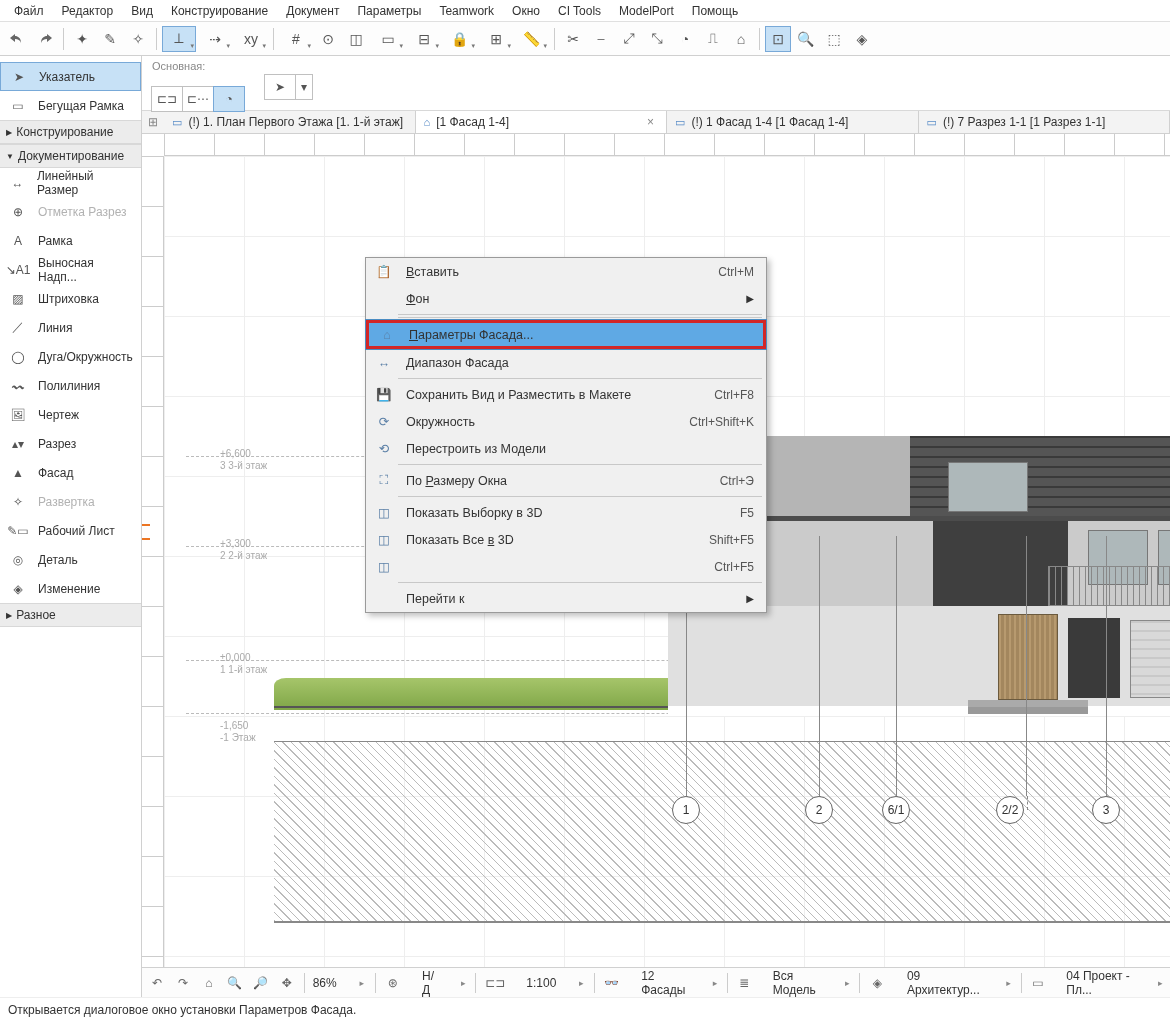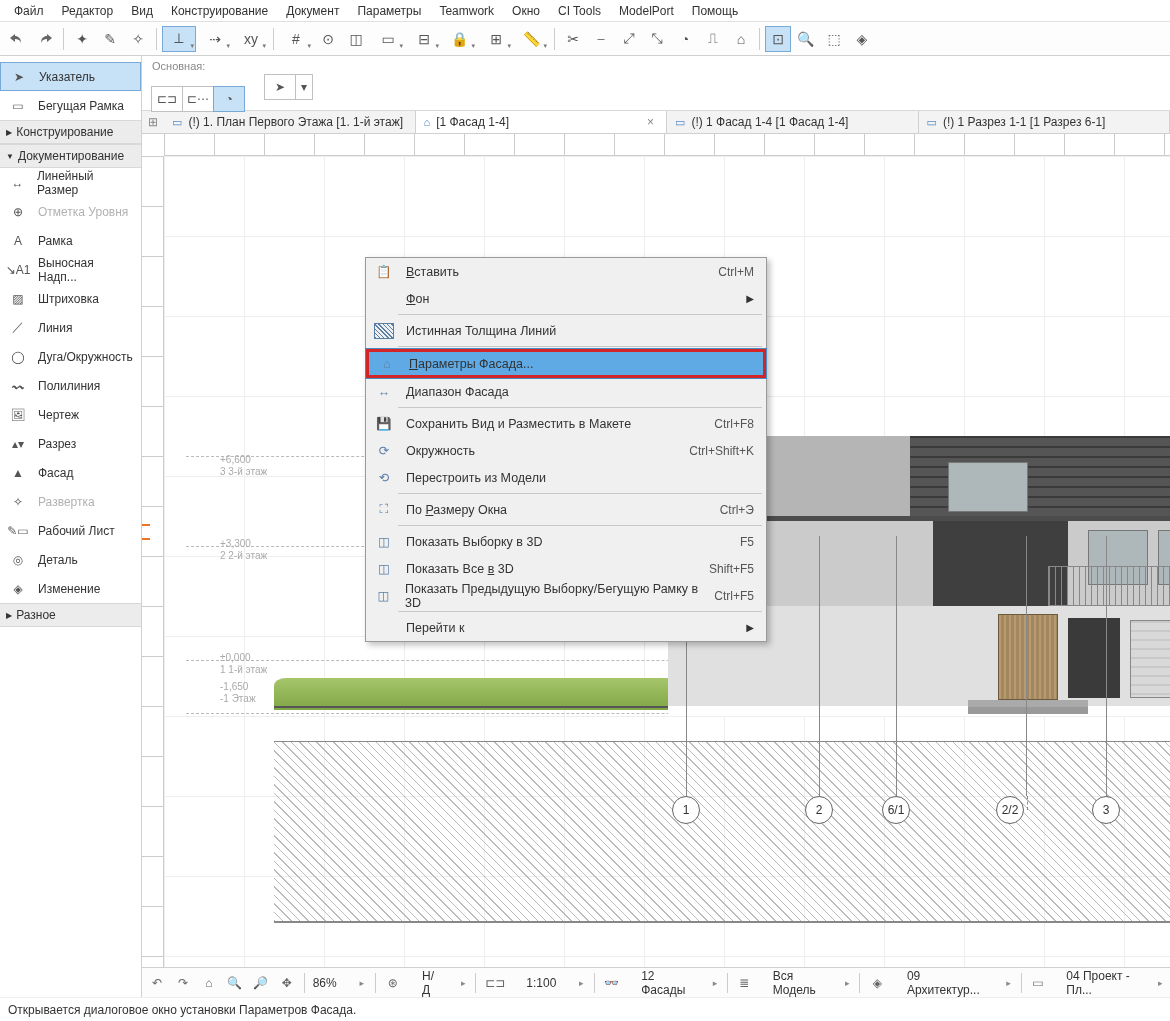--- a/index.html
+++ b/index.html
@@ -192,21 +192,21 @@
         <span class="tri">▼</span>
         <span>Документирование</span>
       </div>
 
     <div class="tb-item">
         <span class="ticon">↔</span>
         <span>Линейный Размер</span>
       </div>
     <div class="tb-item disabled">
         <span class="ticon">⊕</span>
-        <span>Отметка Уровня</span>
+        <span>Отметка Разрез</span>
       </div>
     <div class="tb-item">
         <span class="ticon">A</span>
         <span>Рамка</span>
       </div>
     <div class="tb-item">
         <span class="ticon">↘A1</span>
         <span>Выносная Надп...</span>
       </div>
     <div class="tb-item">
@@ -286,39 +286,39 @@
           <span class="ticon2">⌂</span>
           <span class="label">[1 Фасад 1-4]</span>
           <span class="close">×</span>
         </div>
       <div class="tab">
           <span class="ticon2">▭</span>
           <span class="label">(!) 1 Фасад 1-4 [1 Фасад 1-4]</span>
         </div>
       <div class="tab">
           <span class="ticon2">▭</span>
-          <span class="label">(!) 1 Разрез 1-1 [1 Разрез 6-1]</span>
+          <span class="label">(!) 7 Разрез 1-1 [1 Разрез 1-1]</span>
         </div>
     </div>
 
     <div class="canvas-area">
       <div class="ruler-h"></div>
       <div class="ruler-v"></div>
       <div class="orange-marker" style="top:390px;"></div>
       <div class="canvas">
         <div class="grid"></div>
 
         <div class="dash-line" style="top:300px"></div>
-        <div class="level-label" style="top:298px"><span>+6,600</span><br><span>3 3-й этаж</span></div>
+        <div class="level-label" style="top:292px"><span>+6,600</span><br><span>3 3-й этаж</span></div>
         <div class="dash-line" style="top:390px"></div>
         <div class="level-label" style="top:382px"><span>+3,300</span><br><span>2 2-й этаж</span></div>
         <div class="dash-line" style="top:504px"></div>
         <div class="level-label" style="top:496px"><span>±0,000</span><br><span>1 1-й этаж</span></div>
         <div class="dash-line" style="top:557px"></div>
-        <div class="level-label" style="top:525px"><span>-1,650</span><br><span>-1 Этаж</span></div>
+        <div class="level-label" style="top:564px"><span>-1,650</span><br><span>-1 Этаж</span></div>
 
         <div class="elev">
           <div class="grass"></div>
           <div class="ground-line"></div>
           <div class="building">
             <div class="b-upper"></div>
             <div class="b-upper-cladding"></div>
             <div class="b-upper-lines"></div>
             <div class="win" style="left:280px;top:26px;width:80px;height:50px"></div>
             <div class="b-mid"></div>
@@ -410,26 +410,20 @@
       <span class="cm-icon">📋</span>
       <span><small class="u">В</small>ставить</span>
       <span class="cm-sc">Ctrl+M</span>
     </div>
     <div class="cm-item">
       <span class="cm-icon"></span>
       <span><small class="u">Ф</small>он</span>
       <span class="cm-arrow">▶</span>
     </div>
     <div class="cm-sep"></div>
-    <div class="cm-item">
-      <span class="cm-icon">
-        <span class="hatched-icon"></span>
-      </span>
-      <span>Истинная Толщина Линий</span>
-    </div>
     <div class="cm-sep"></div>
     <div class="cm-item highlighted">
       <span class="cm-icon">⌂</span>
       <span><small class="u">П</small>араметры Фасада...</span>
     </div>
     <div class="cm-item">
       <span class="cm-icon">↔</span>
       <span>Диапазон Фасада</span>
     </div>
     <div class="cm-sep"></div>
@@ -459,21 +453,20 @@
       <span>Показать Выборку в 3D</span>
       <span class="cm-sc">F5</span>
     </div>
     <div class="cm-item">
       <span class="cm-icon">◫</span>
       <span>Показать Все <small class="u">в</small> 3D</span>
       <span class="cm-sc">Shift+F5</span>
     </div>
     <div class="cm-item">
       <span class="cm-icon">◫</span>
-      <span>Показать Предыдущую Выборку/Бегущую Рамку в 3D</span>
       <span class="cm-sc">Ctrl+F5</span>
     </div>
     <div class="cm-sep"></div>
     <div class="cm-item">
       <span class="cm-icon"></span>
       <span>Перейти к</span>
       <span class="cm-arrow">▶</span>
     </div>
   </div>
 

